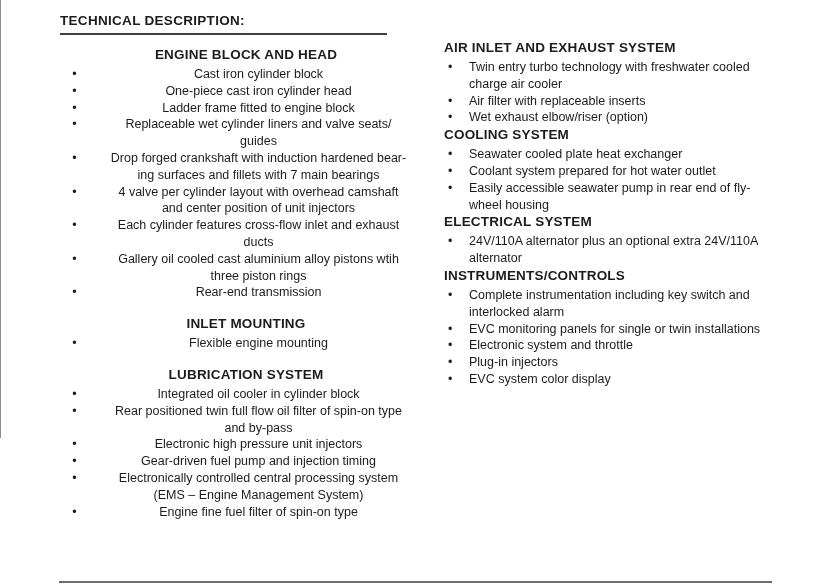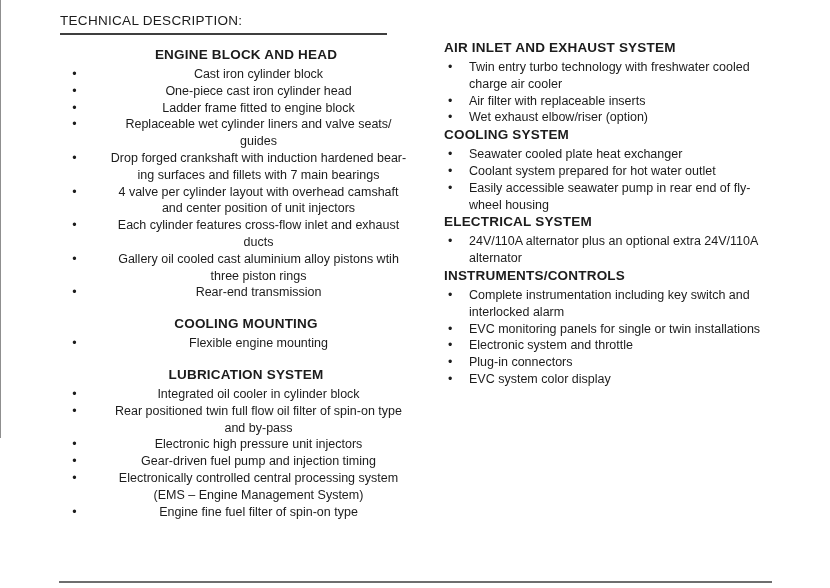--- a/index.html
+++ b/index.html
@@ -7,21 +7,21 @@
     width: 830px; height: 588px;
     background: #ffffff;
     font-family: "Liberation Sans", sans-serif;
     color: #1c1c1c;
     position: relative;
     overflow: hidden;
   }
   .page-title {
     position: absolute; left: 60px; top: 13px;
     margin: 0; width: 327px;
-    font-size: 13.5px; font-weight: normal; letter-spacing: .3px;
+    font-size: 13.5px; font-weight: bold; letter-spacing: .3px;
     line-height: 16px; padding-bottom: 4px;
     border-bottom: 2px solid #3f3f3f;
   }
   .col { position: absolute; }
   .col-left  { left: 60px;  top: 46px; width: 372px; text-align: center; }
   .col-right { left: 444px; top: 39px; width: 376px; }
   .doc-section h2 {
     font-size: 13.5px; font-weight: bold; letter-spacing: .2px;
     line-height: 17px; margin: 14px 0 3px 0;
   }
@@ -88,21 +88,21 @@
         <span class="t">Gallery oil cooled cast aluminium alloy pistons wtih
 three piston rings</span>
       </div>
       <div class="li">
         <span class="b">•</span>
         <span class="t">Rear-end transmission</span>
       </div>
     </section>
 
     <section class="doc-section">
-      <h2>COOLING MOUNTING</h2>
+      <h2>INLET MOUNTING</h2>
       <div class="li">
         <span class="b">•</span>
         <span class="t">Flexible engine mounting</span>
       </div>
     </section>
 
     <section class="doc-section">
       <h2>LUBRICATION SYSTEM</h2>
       <div class="li">
         <span class="b">•</span>
@@ -191,21 +191,21 @@
       <div class="li">
         <span class="b">•</span>
         <span class="t">EVC monitoring panels for single or twin installations</span>
       </div>
       <div class="li">
         <span class="b">•</span>
         <span class="t">Electronic system and throttle</span>
       </div>
       <div class="li">
         <span class="b">•</span>
-        <span class="t">Plug-in connectors</span>
+        <span class="t">Plug-in injectors</span>
       </div>
       <div class="li">
         <span class="b">•</span>
         <span class="t">EVC system color display</span>
       </div>
     </section>
   </div>
 
   <div class="bottom-rule"></div>
 </div>

